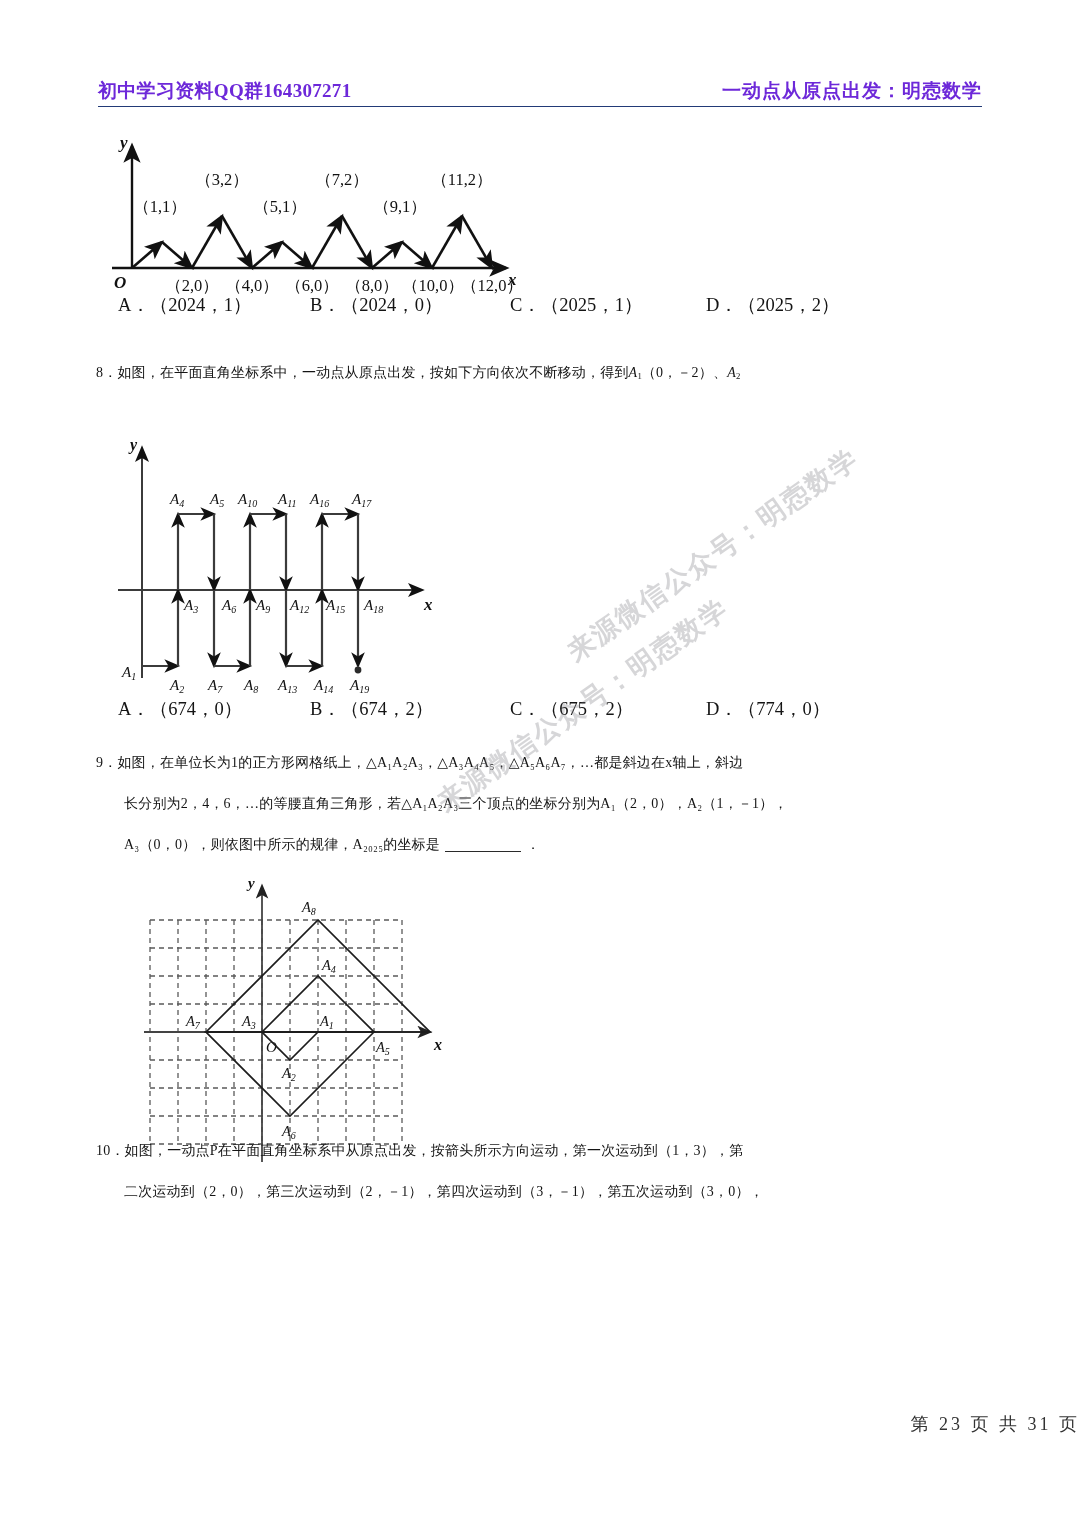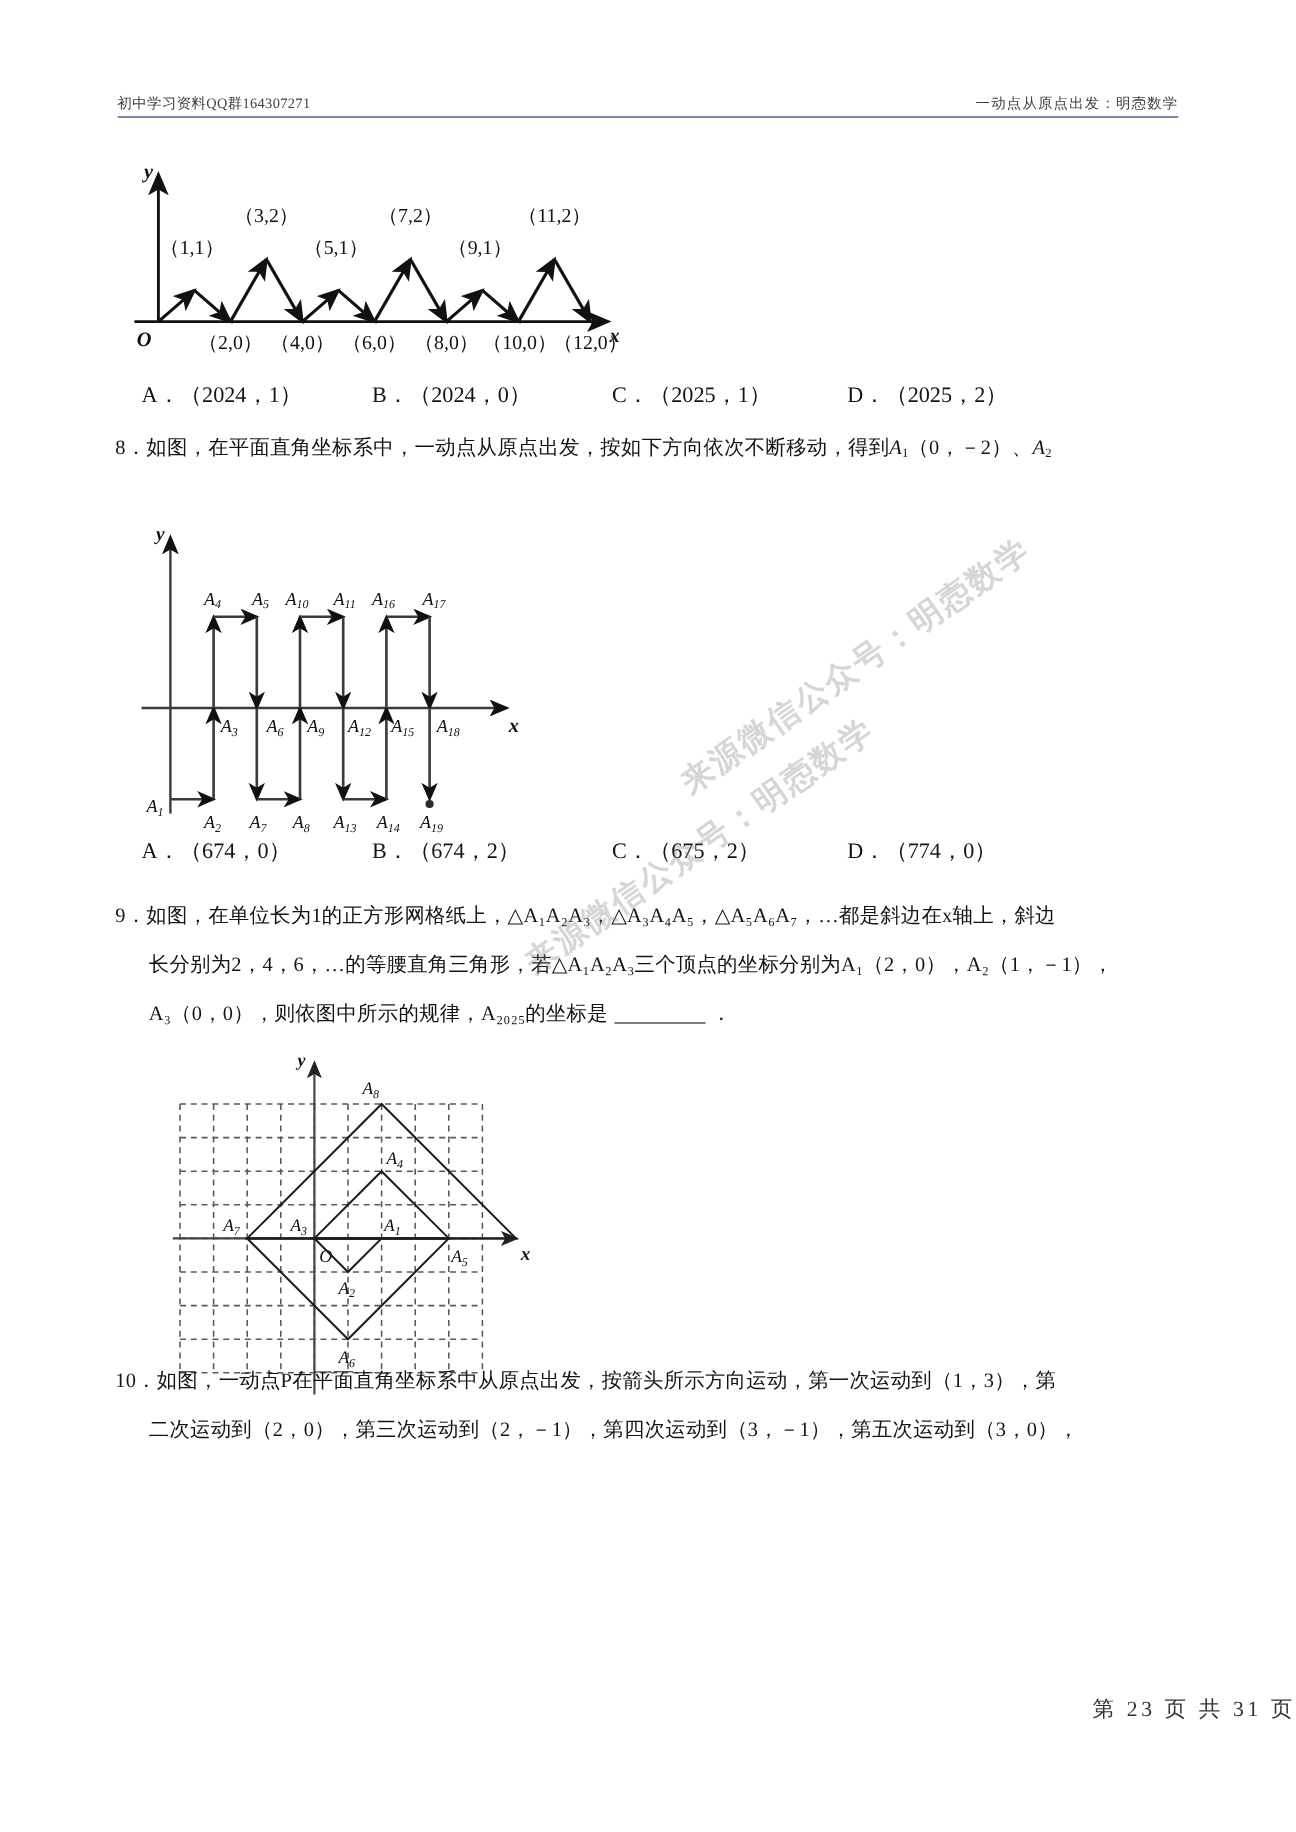--- a/index.html
+++ b/index.html
@@ -23,32 +23,32 @@
     top: 78px;
     width: 884px;
     display: flex;
     justify-content: space-between;
     align-items: flex-end;
     border-bottom: 1.6px solid #223a77;
     padding-bottom: 2px;
   }
   .hdr-text {
     font-family: "Liberation Serif", "DejaVu Serif", serif;
-    font-size: 12px;
-    font-weight: normal;
-    color: #404040;
+    font-size: 19px;
+    font-weight: bold;
+    color: #6d28d9;
     letter-spacing: 0.3px;
     white-space: nowrap;
   }
   .hdr-right { letter-spacing: 1px; }
 
   
   .qtext {
     position: absolute;
-    font-size: 17px;
+    font-size: 14px;
     line-height: 41px;
     color: #141414;
     letter-spacing: 0.2px;
   }
   .indent { display: block; }
   .ln2, .ln3, .ln4 { padding-left: 28px; }
   sub {
     font-size: 0.62em;
     vertical-align: -0.28em;
     letter-spacing: 0;
@@ -158,21 +158,21 @@
       <text x="88" y="163">（2,0）</text>
       <text x="148" y="163">（4,0）</text>
       <text x="208" y="163">（6,0）</text>
       <text x="268" y="163">（8,0）</text>
       <text x="329" y="163">（10,0）</text>
       <text x="388" y="163">（12,0）</text>
     </g>
   </svg>
 </div>
 
-<div class="opts" style="left:118px; top:316px;">
+<div class="opts" style="left:118px; top:292px;">
   <span class="opt" style="width:192px">A．（2024，1）</span>
   <span class="opt" style="width:200px">B．（2024，0）</span>
   <span class="opt" style="width:196px">C．（2025，1）</span>
   <span class="opt">D．（2025，2）</span>
 </div>
 
 <div class="qtext" style="left:96px; top:352px; width:900px;">
   <span>8．</span><span>如图，在平面直角坐标系中，一动点从原点出发，按如下方向依次不断移动，得到</span><span class="ital">A</span><sub>1</sub><span>（0，－2）、</span><span class="ital">A</span><sub>2</sub>
 </div>
 

